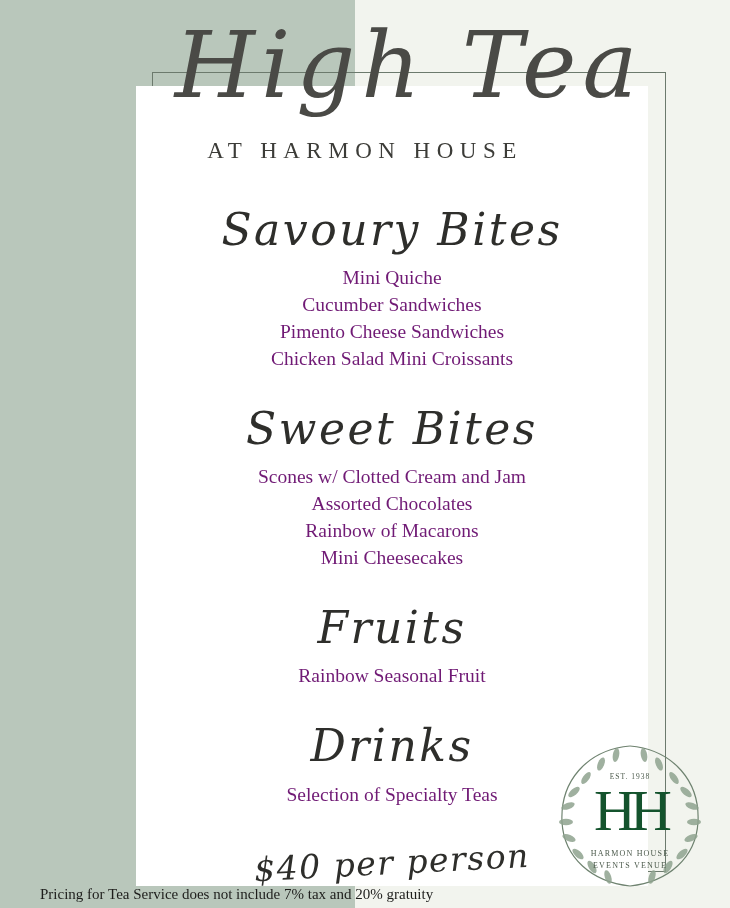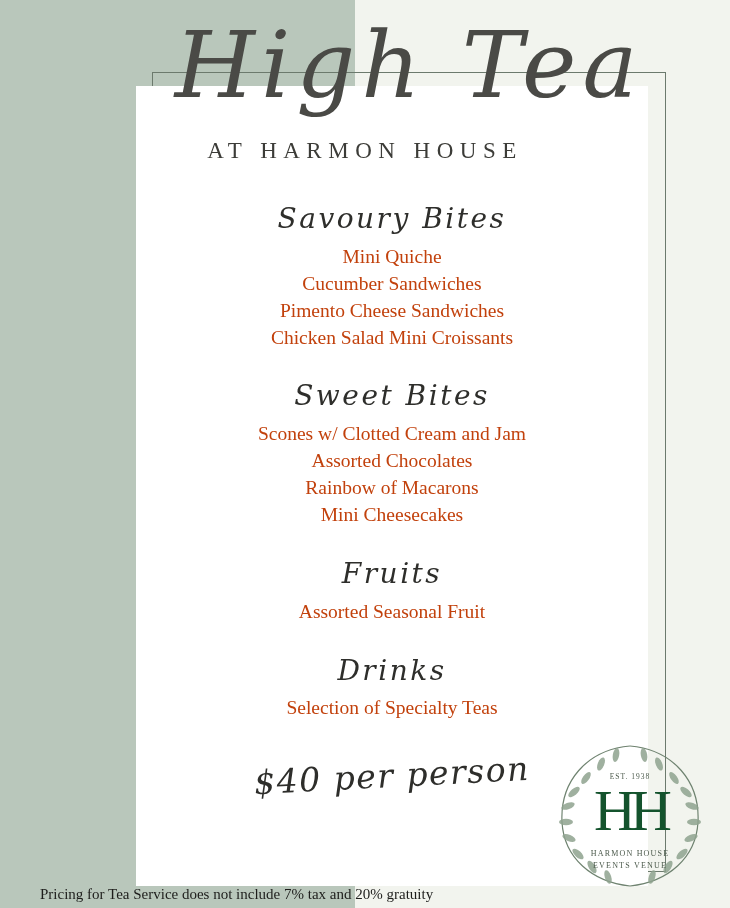--- a/index.html
+++ b/index.html
@@ -90,30 +90,30 @@
     width: 512px;
     text-align: center;
     z-index: 4;
   }
   .section {
     margin-bottom: 26px;
   }
   .section-heading {
     font-family: "DejaVu Serif", serif;
     font-style: italic;
-    font-size: 28px;
+    font-size: 44px;
     letter-spacing: 2.5px;
     color: #2e2e2b;
     margin-bottom: 6px;
     line-height: 1.35;
   }
   .item {
     font-family: "Liberation Serif", serif;
     font-size: 19.5px;
-    color: #c2410c;
+    color: #701a75;
     line-height: 1.38;
   }
   .price {
     font-family: "DejaVu Serif", serif;
     font-style: italic;
     font-size: 33px;
     letter-spacing: 1.5px;
     color: #2e2e2b;
     margin-top: 34px;
     transform: rotate(-3deg);
@@ -199,21 +199,21 @@
     <div class="section">
       <div class="section-heading">Sweet Bites</div>
       <div class="item">Scones w/ Clotted Cream and Jam</div>
       <div class="item">Assorted Chocolates</div>
       <div class="item">Rainbow of Macarons</div>
       <div class="item">Mini Cheesecakes</div>
     </div>
 
     <div class="section">
       <div class="section-heading">Fruits</div>
-      <div class="item">Assorted Seasonal Fruit</div>
+      <div class="item">Rainbow Seasonal Fruit</div>
     </div>
 
     <div class="section">
       <div class="section-heading">Drinks</div>
       <div class="item">Selection of Specialty Teas</div>
     </div>
 
     <div class="price">$40 per person</div>
   </div>
 

